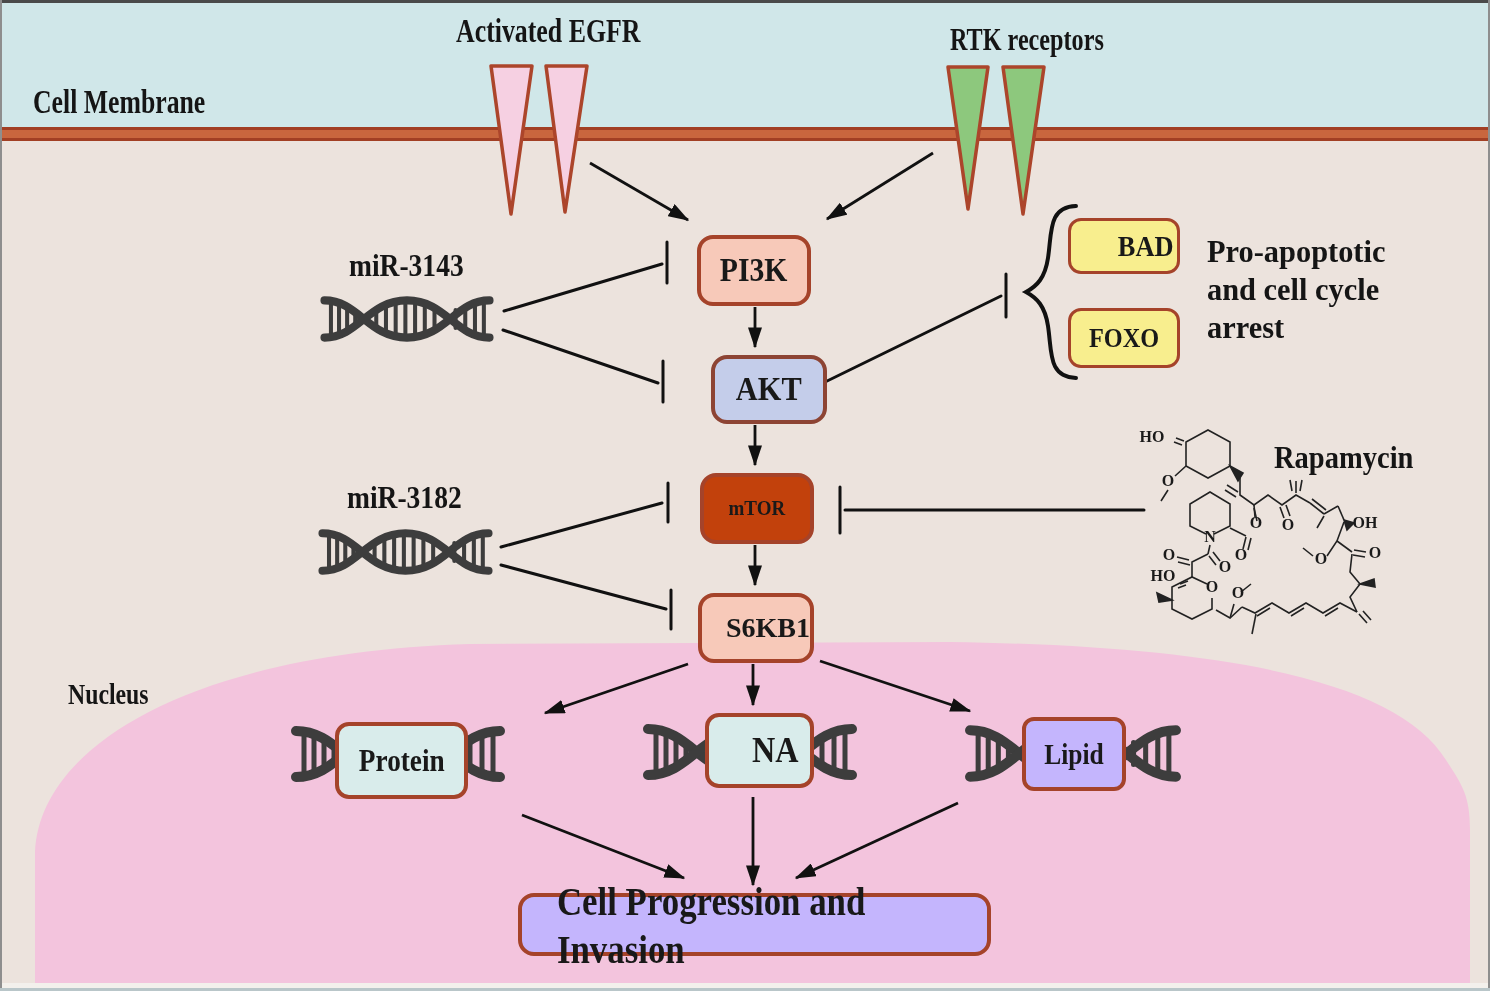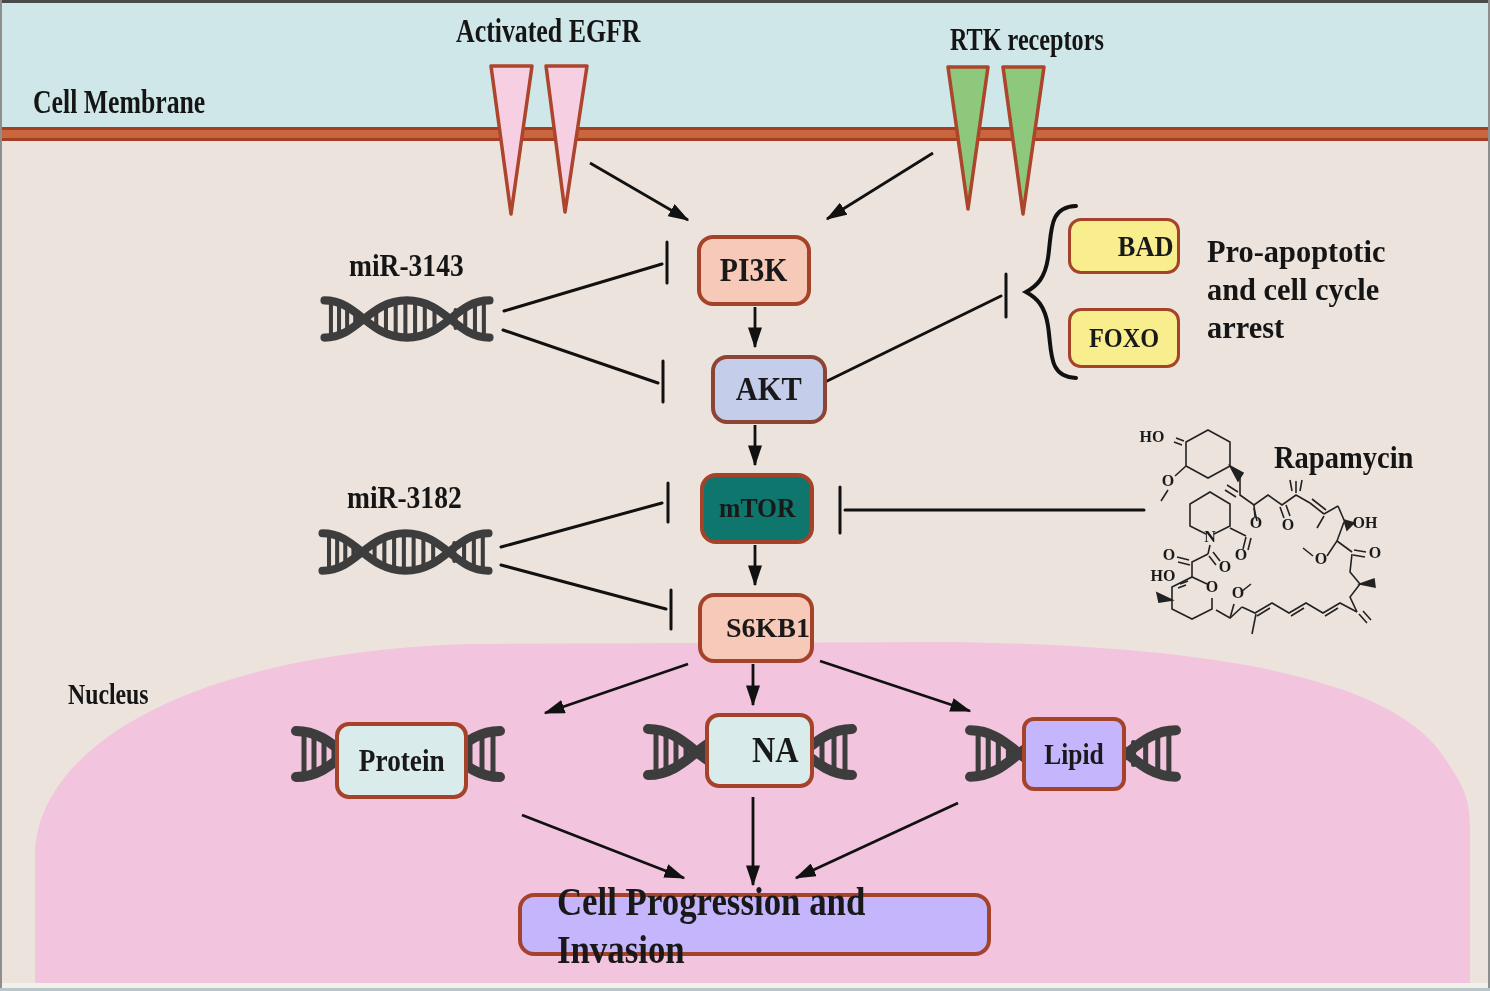--- a/index.html
+++ b/index.html
@@ -171,21 +171,21 @@
   <div class="lbl" style="left:68px;top:678px;font-size:29px;--sx:.82">Nucleus</div>
   <div class="lbl" style="left:1274px;top:440px;font-size:31px;--sx:.92">Rapamycin</div>
   <div class="lbl" style="left:1207px;top:232px;font-size:32px;--sx:.95;white-space:normal;width:205px;line-height:38px;">Pro-apoptotic and cell cycle arrest</div>
 
   <div class="node" style="left:697px;top:235px;width:114px;height:71px;background:#f7c9b9;border:4px solid #a5432a;border-radius:16px;font-size:33px;">
     <span style="--sx:.9">PI3K</span>
   </div>
   <div class="node" style="left:699px;top:355px;width:116px;height:69px;background:#c4cdea;border:4px solid #8d4434;border-radius:16px;font-size:33px;margin-left:12px;">
     <span style="--sx:.92">AKT</span>
   </div>
-  <div class="node" style="left:700px;top:473px;width:114px;height:71px;background:#0f766e;border:4px solid #a5432a;border-radius:16px;font-size:27px;">
+  <div class="node" style="left:700px;top:473px;width:114px;height:71px;background:#c2410c;border:4px solid #a5432a;border-radius:16px;font-size:20px;">
     <span style="--sx:.95">mTOR</span>
   </div>
   <div class="node" style="left:698px;top:593px;width:116px;height:70px;background:#f7c9b9;border:4px solid #a5432a;border-radius:16px;font-size:28px;justify-content:flex-end;">
     <span style="--sx:1">S6KB1</span>
   </div>
   <div class="node" style="left:1068px;top:218px;width:112px;height:56px;background:#f8ee8e;border:3px solid #a5432a;border-radius:13px;font-size:30px;justify-content:flex-end;">
     <span style="--sx:.88">BAD</span>
   </div>
   <div class="node" style="left:1068px;top:308px;width:112px;height:60px;background:#f8ee8e;border:3px solid #a5432a;border-radius:13px;font-size:27px;">
     <span style="--sx:.9">FOXO</span>

